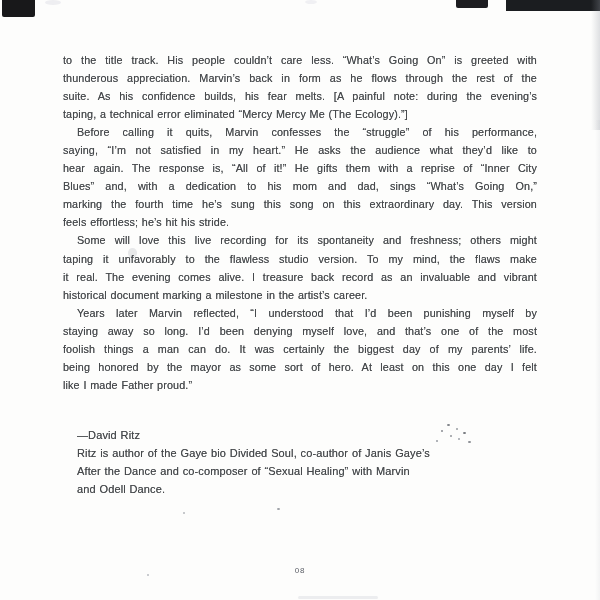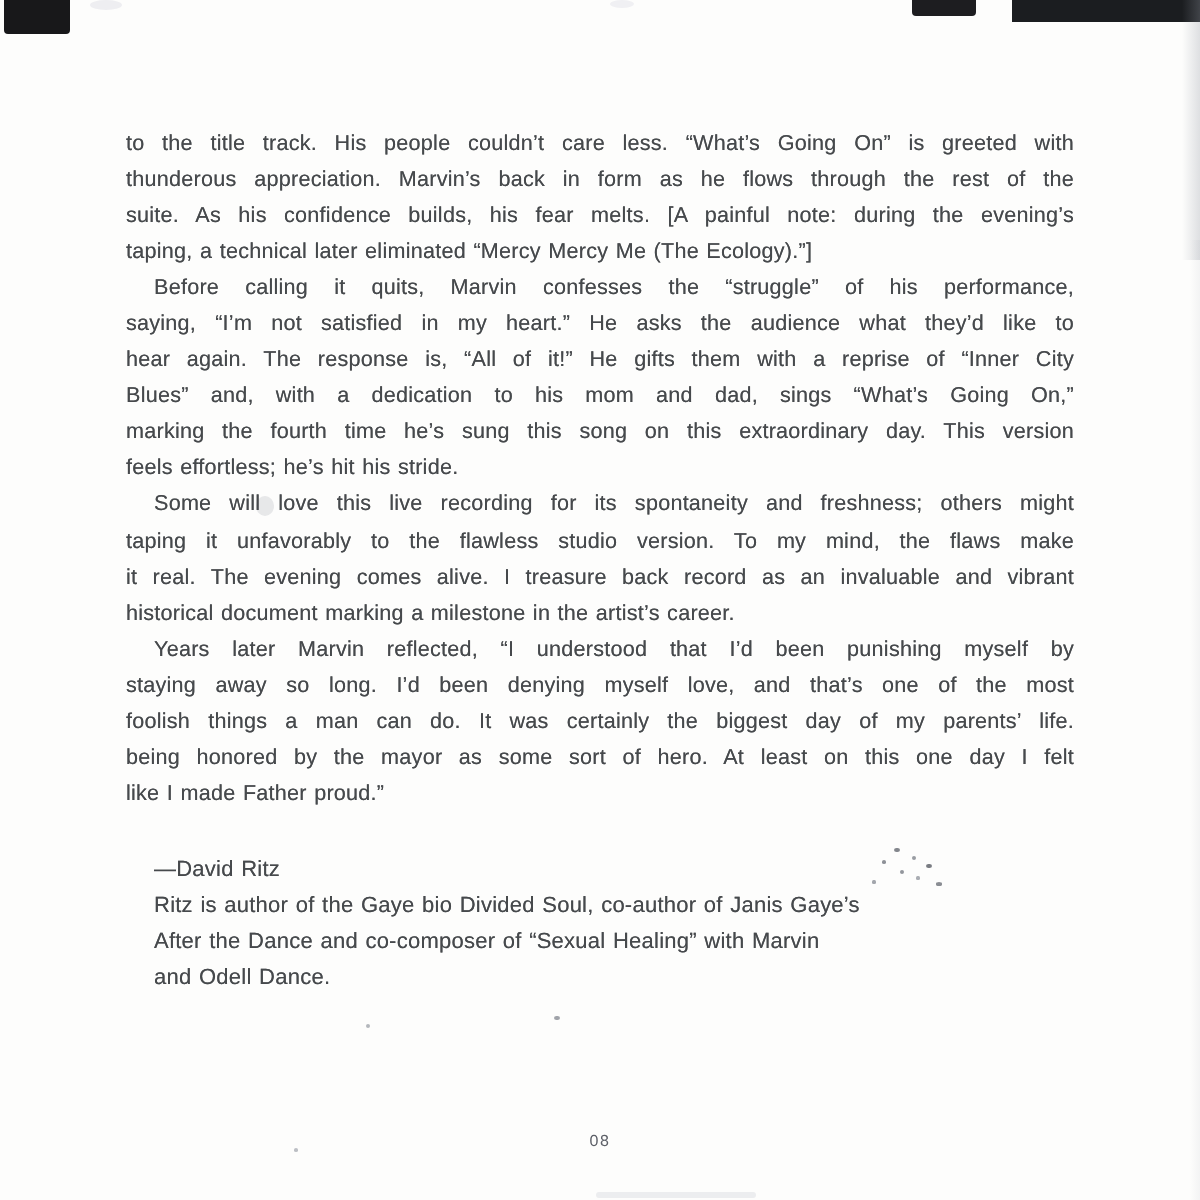--- a/index.html
+++ b/index.html
@@ -13,21 +13,21 @@
     height: 600px;
     background: #fdfdfc;
     overflow: hidden;
     font-family: "Liberation Sans", sans-serif;
   }
 
   
   #body-text {
     position: absolute;
     left: 63px;
-    top: 63px;
+    top: 51px;
     width: 474px;
     font-size: 10.8px;
     line-height: 18.05px;
     letter-spacing: 0.12px;
     word-spacing: 0.6px;
     color: #46494c;
     text-shadow: 0 0 0.25px rgba(70, 73, 76, 0.75);
   }
   .para { margin: 0; padding: 0; }
   .tline { text-align: justify; text-align-last: justify; white-space: normal; }
@@ -121,21 +121,21 @@
   <div id="smudge-top-2" class="smudge"></div>
   <div id="smudge-left-mid" class="smudge"></div>
   <div id="smudge-bottom" class="smudge"></div>
 
   <div id="body-text">
 
     <div class="para">
       <div class="tline">to the title track. His people couldn’t care less. “What’s Going On” is greeted with</div>
       <div class="tline">thunderous appreciation. Marvin’s back in form as he flows through the rest of the</div>
       <div class="tline">suite. As his confidence builds, his fear melts. [A painful note: during the evening’s</div>
-      <div class="lastline">taping, a technical later eliminated “Mercy Mercy Me (The Ecology).”]</div>
+      <div class="lastline">taping, a technical error eliminated “Mercy Mercy Me (The Ecology).”]</div>
     </div>
 
     <div class="para">
       <div class="tline indent">Before calling it quits, Marvin confesses the “struggle” of his performance,</div>
       <div class="tline">saying, “I’m not satisfied in my heart.” He asks the audience what they’d like to</div>
       <div class="tline">hear again. The response is, “All of it!” He gifts them with a reprise of “Inner City</div>
       <div class="tline">Blues” and, with a dedication to his mom and dad, sings “What’s Going On,”</div>
       <div class="tline">marking the fourth time he’s sung this song on this extraordinary day. This version</div>
       <div class="lastline">feels effortless; he’s hit his stride.</div>
     </div>

